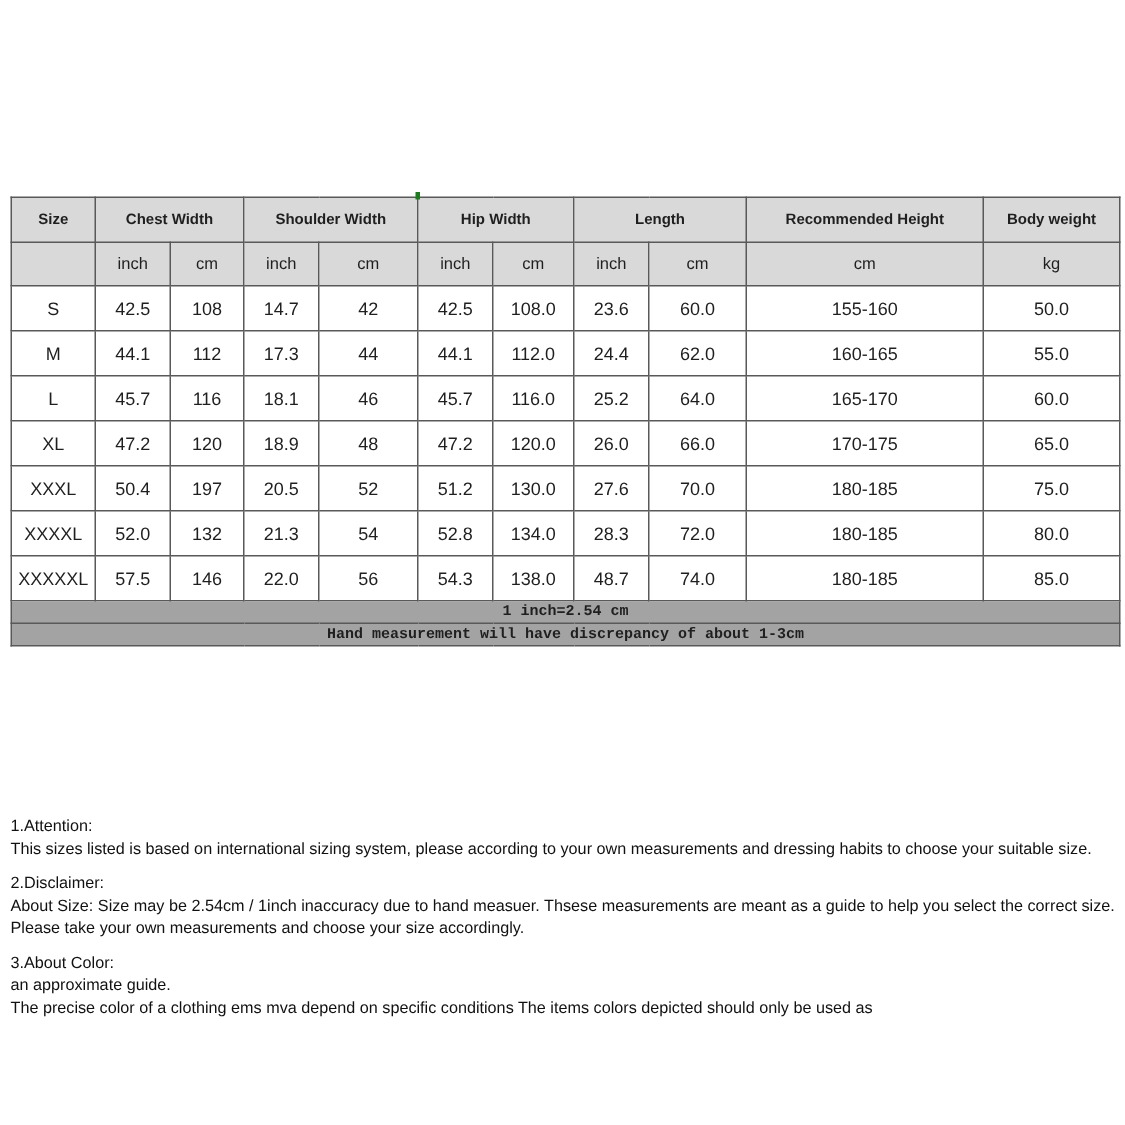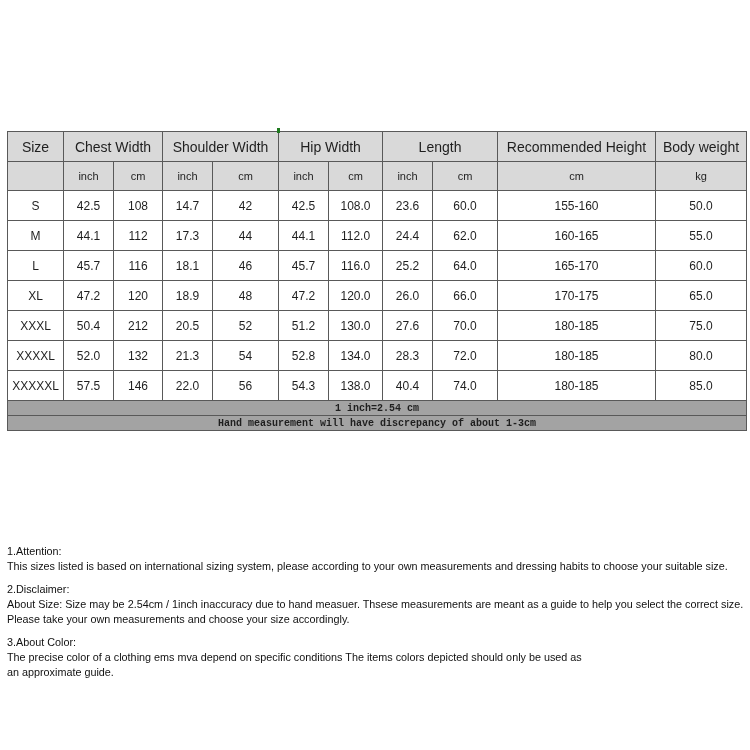--- a/index.html
+++ b/index.html
@@ -29,22 +29,22 @@
   .size-table td {
     border: 1px solid #595959;
     text-align: center;
     vertical-align: middle;
     padding: 0;
     overflow: hidden;
     white-space: nowrap;
   }
   .size-table th.group {
     background: #d9d9d9;
-    font-weight: normal;
-    font-size: 14px;
+    font-weight: bold;
+    font-size: 10px;
     height: 29px;
   }
   .size-table td.unit {
     background: #d9d9d9;
     font-weight: normal;
     font-size: 11px;
     height: 28px;
   }
   .size-table tbody td {
     background: #ffffff;
@@ -176,21 +176,21 @@
           <td>47.2</td>
           <td>120.0</td>
           <td>26.0</td>
           <td>66.0</td>
           <td>170-175</td>
           <td>65.0</td>
         </tr>
         <tr>
           <td>XXXL</td>
           <td>50.4</td>
-          <td>212</td>
+          <td>197</td>
           <td>20.5</td>
           <td>52</td>
           <td>51.2</td>
           <td>130.0</td>
           <td>27.6</td>
           <td>70.0</td>
           <td>180-185</td>
           <td>75.0</td>
         </tr>
         <tr>
@@ -207,21 +207,21 @@
           <td>80.0</td>
         </tr>
         <tr>
           <td>XXXXXL</td>
           <td>57.5</td>
           <td>146</td>
           <td>22.0</td>
           <td>56</td>
           <td>54.3</td>
           <td>138.0</td>
-          <td>40.4</td>
+          <td>48.7</td>
           <td>74.0</td>
           <td>180-185</td>
           <td>85.0</td>
         </tr>
         <tr class="footnote-row">
           <td colspan="11">1 inch=2.54 cm</td>
         </tr>
         <tr class="footnote-row">
           <td colspan="11">Hand measurement will have discrepancy of about 1-3cm</td>
         </tr>
@@ -235,18 +235,18 @@
       <p>1.Attention:</p>
       <p>This sizes listed is based on international sizing system, please according to your own measurements and dressing habits to choose your suitable size.</p>
     </div>
     <div class="note-section">
       <p>2.Disclaimer:</p>
       <p>About Size: Size may be 2.54cm / 1inch inaccuracy due to hand measuer. Thsese measurements are meant as a guide to help you select the correct size.</p>
       <p>Please take your own measurements and choose your size accordingly.</p>
     </div>
     <div class="note-section">
       <p>3.About Color:</p>
+      <p>an approximate guide.</p>
       <p>The precise color of a clothing ems mva depend on specific conditions The items colors depicted should only be used as</p>
-      <p>an approximate guide.</p>
     </div>
   </div>
 
 </div>
 
 </body></html>

